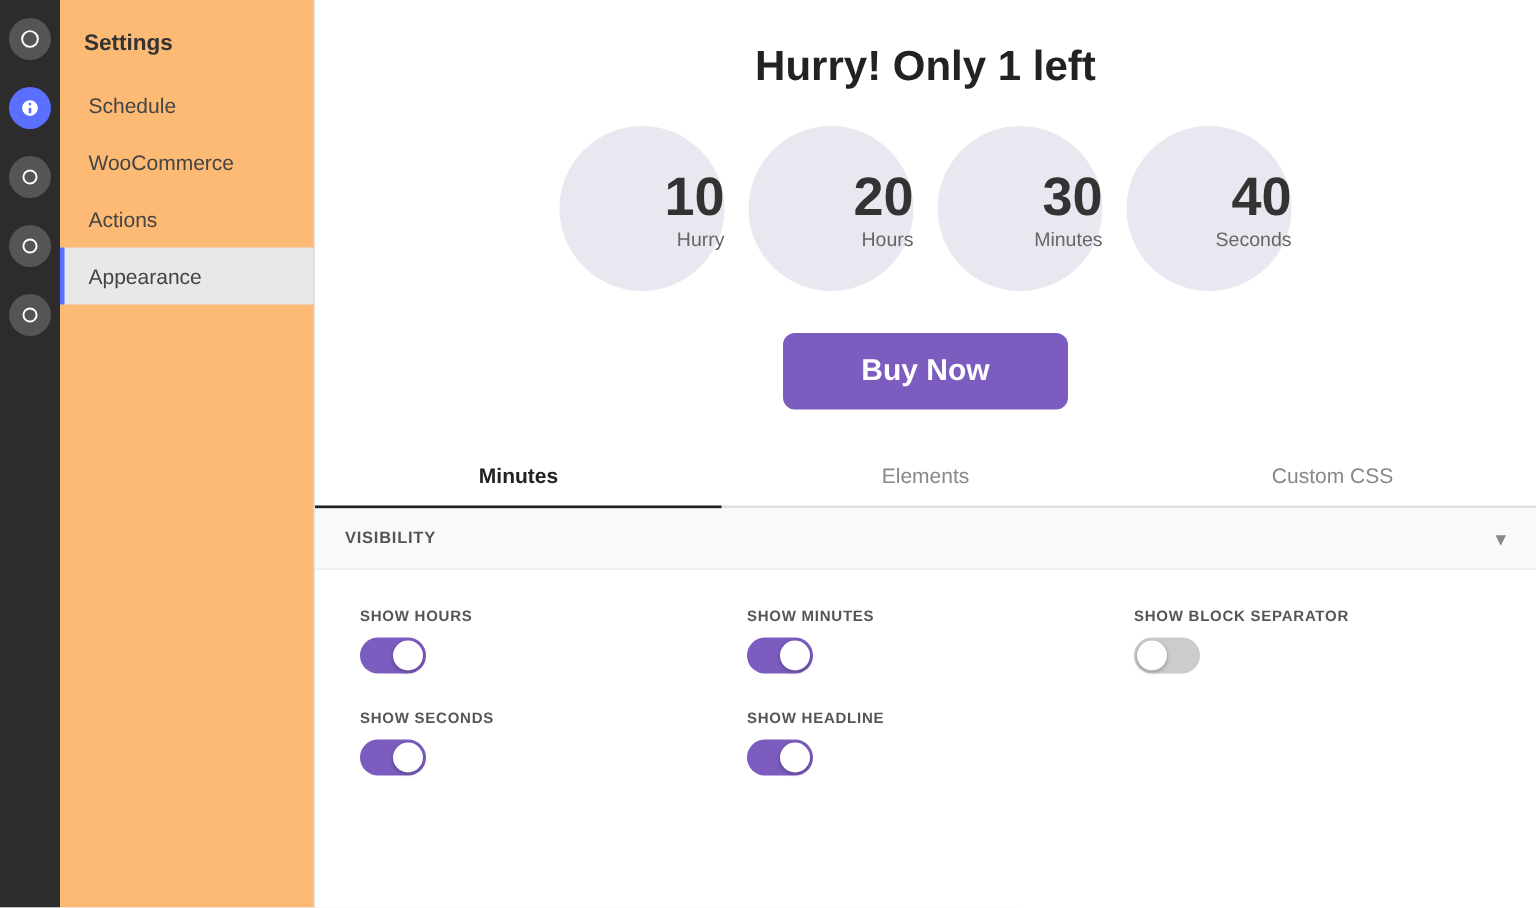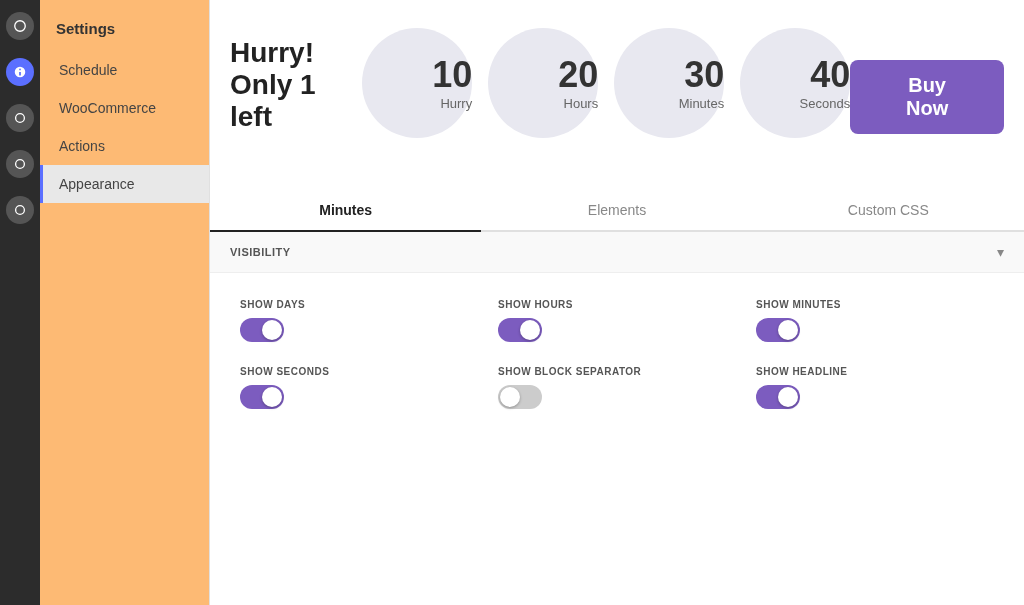--- a/index.html
+++ b/index.html
@@ -66,21 +66,21 @@
       background: #fff;
       display: flex;
       flex-direction: column;
       overflow: hidden;
     }
 
     
     .preview {
       flex: 0 0 auto;
       display: flex;
-      flex-direction: row;
+      flex-direction: column;
       align-items: center;
       padding: 28px 20px 24px;
       background: #fff;
     }
     .preview-headline {
       font-size: 28px;
       font-weight: 700;
       color: #222;
       margin-bottom: 24px;
     }
@@ -287,63 +287,55 @@
   </div>
 
   <div class="settings-panel">
     <div class="visibility-header">
       <span class="visibility-title">VISIBILITY</span>
       <span class="chevron-icon">▾</span>
     </div>
     <div class="toggles-grid">
 
       <div class="toggle-item">
-        <div class="toggle-label">SHOW DAYS</div>
+        <div class="toggle-label">SHOW HOURS</div>
         <div class="toggle-switch">
           <div class="toggle-track on">
             <div class="toggle-thumb"></div>
           </div>
         </div>
       </div>
       <div class="toggle-item">
-        <div class="toggle-label">SHOW HOURS</div>
+        <div class="toggle-label">SHOW MINUTES</div>
         <div class="toggle-switch">
           <div class="toggle-track on">
             <div class="toggle-thumb"></div>
           </div>
         </div>
       </div>
-      <div class="toggle-item">
-        <div class="toggle-label">SHOW MINUTES</div>
+
+      <div class="toggle-item">
+        <div class="toggle-label">SHOW BLOCK SEPARATOR</div>
+        <div class="toggle-switch">
+          <div class="toggle-track">
+            <div class="toggle-thumb"></div>
+          </div>
+        </div>
+      </div>
+      <div class="toggle-item">
+        <div class="toggle-label">SHOW SECONDS</div>
         <div class="toggle-switch">
           <div class="toggle-track on">
             <div class="toggle-thumb"></div>
           </div>
         </div>
       </div>
-
-      <div class="toggle-item">
-        <div class="toggle-label">SHOW SECONDS</div>
+      <div class="toggle-item">
+        <div class="toggle-label">SHOW HEADLINE</div>
         <div class="toggle-switch">
           <div class="toggle-track on">
             <div class="toggle-thumb"></div>
           </div>
         </div>
       </div>
-      <div class="toggle-item">
-        <div class="toggle-label">SHOW BLOCK SEPARATOR</div>
-        <div class="toggle-switch">
-          <div class="toggle-track">
-            <div class="toggle-thumb"></div>
-          </div>
-        </div>
-      </div>
-      <div class="toggle-item">
-        <div class="toggle-label">SHOW HEADLINE</div>
-        <div class="toggle-switch">
-          <div class="toggle-track on">
-            <div class="toggle-thumb"></div>
-          </div>
-        </div>
-      </div>
     </div>
   </div>
 </div>
 
 </body></html>

